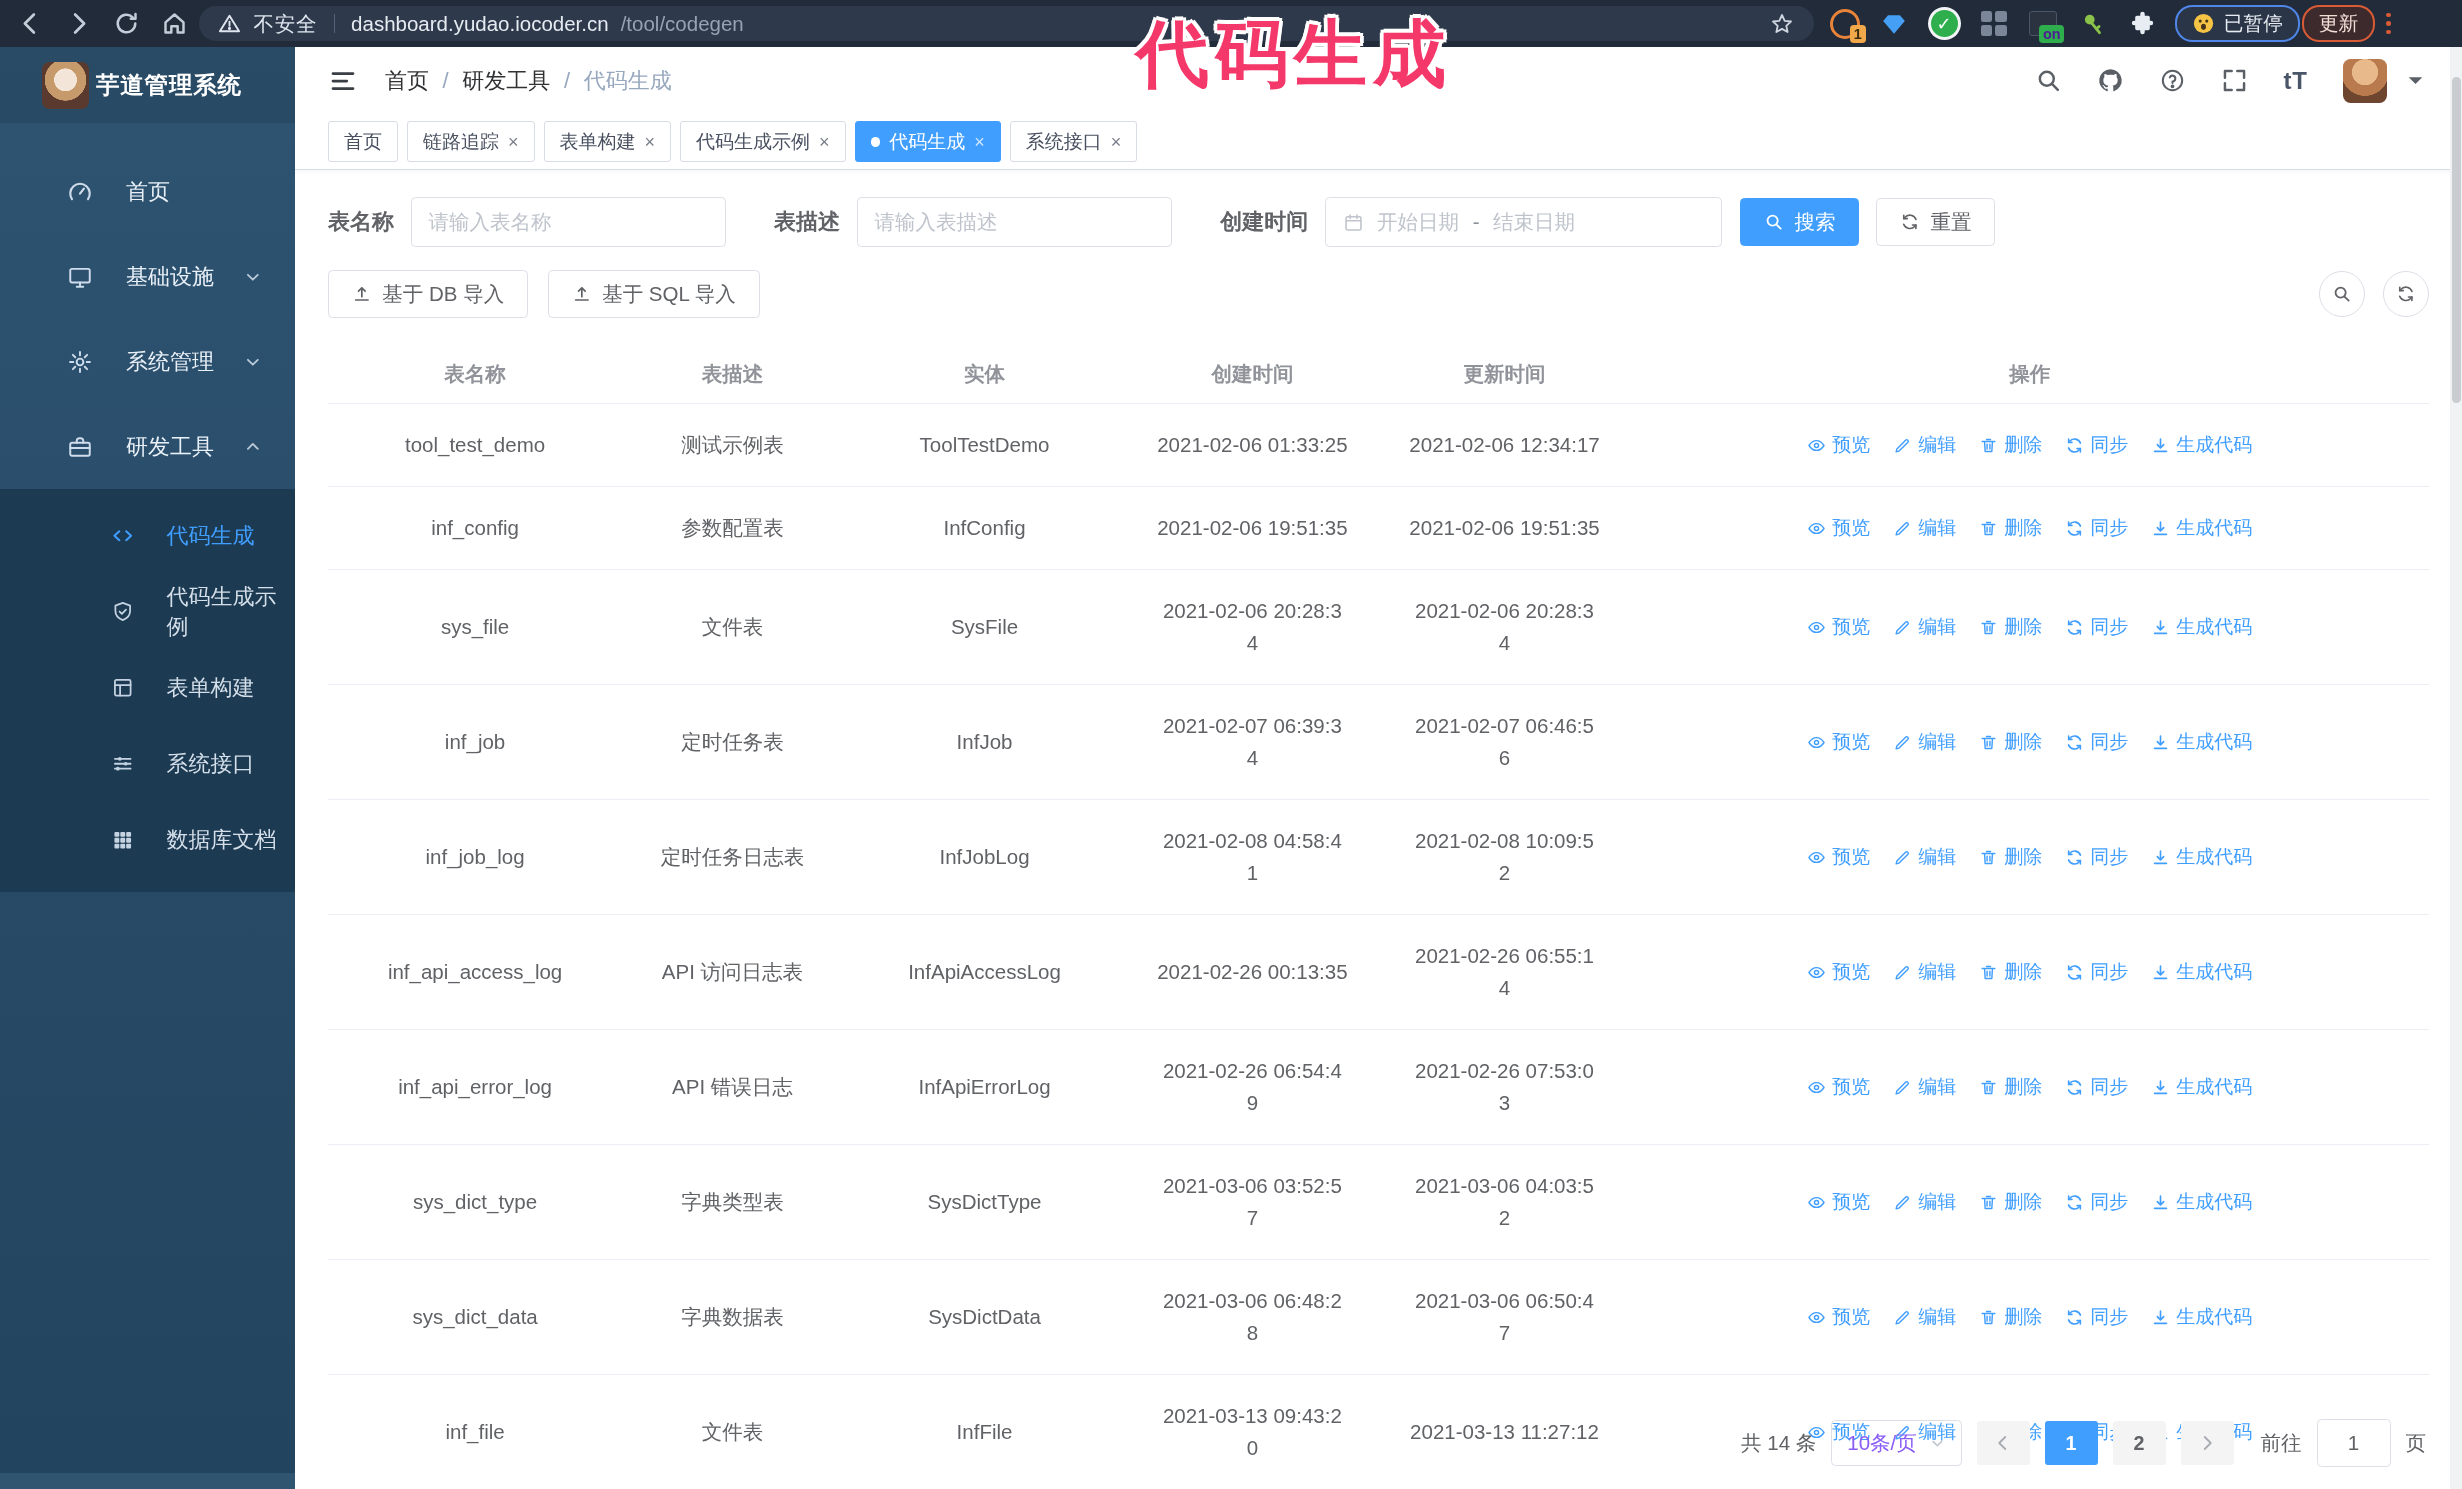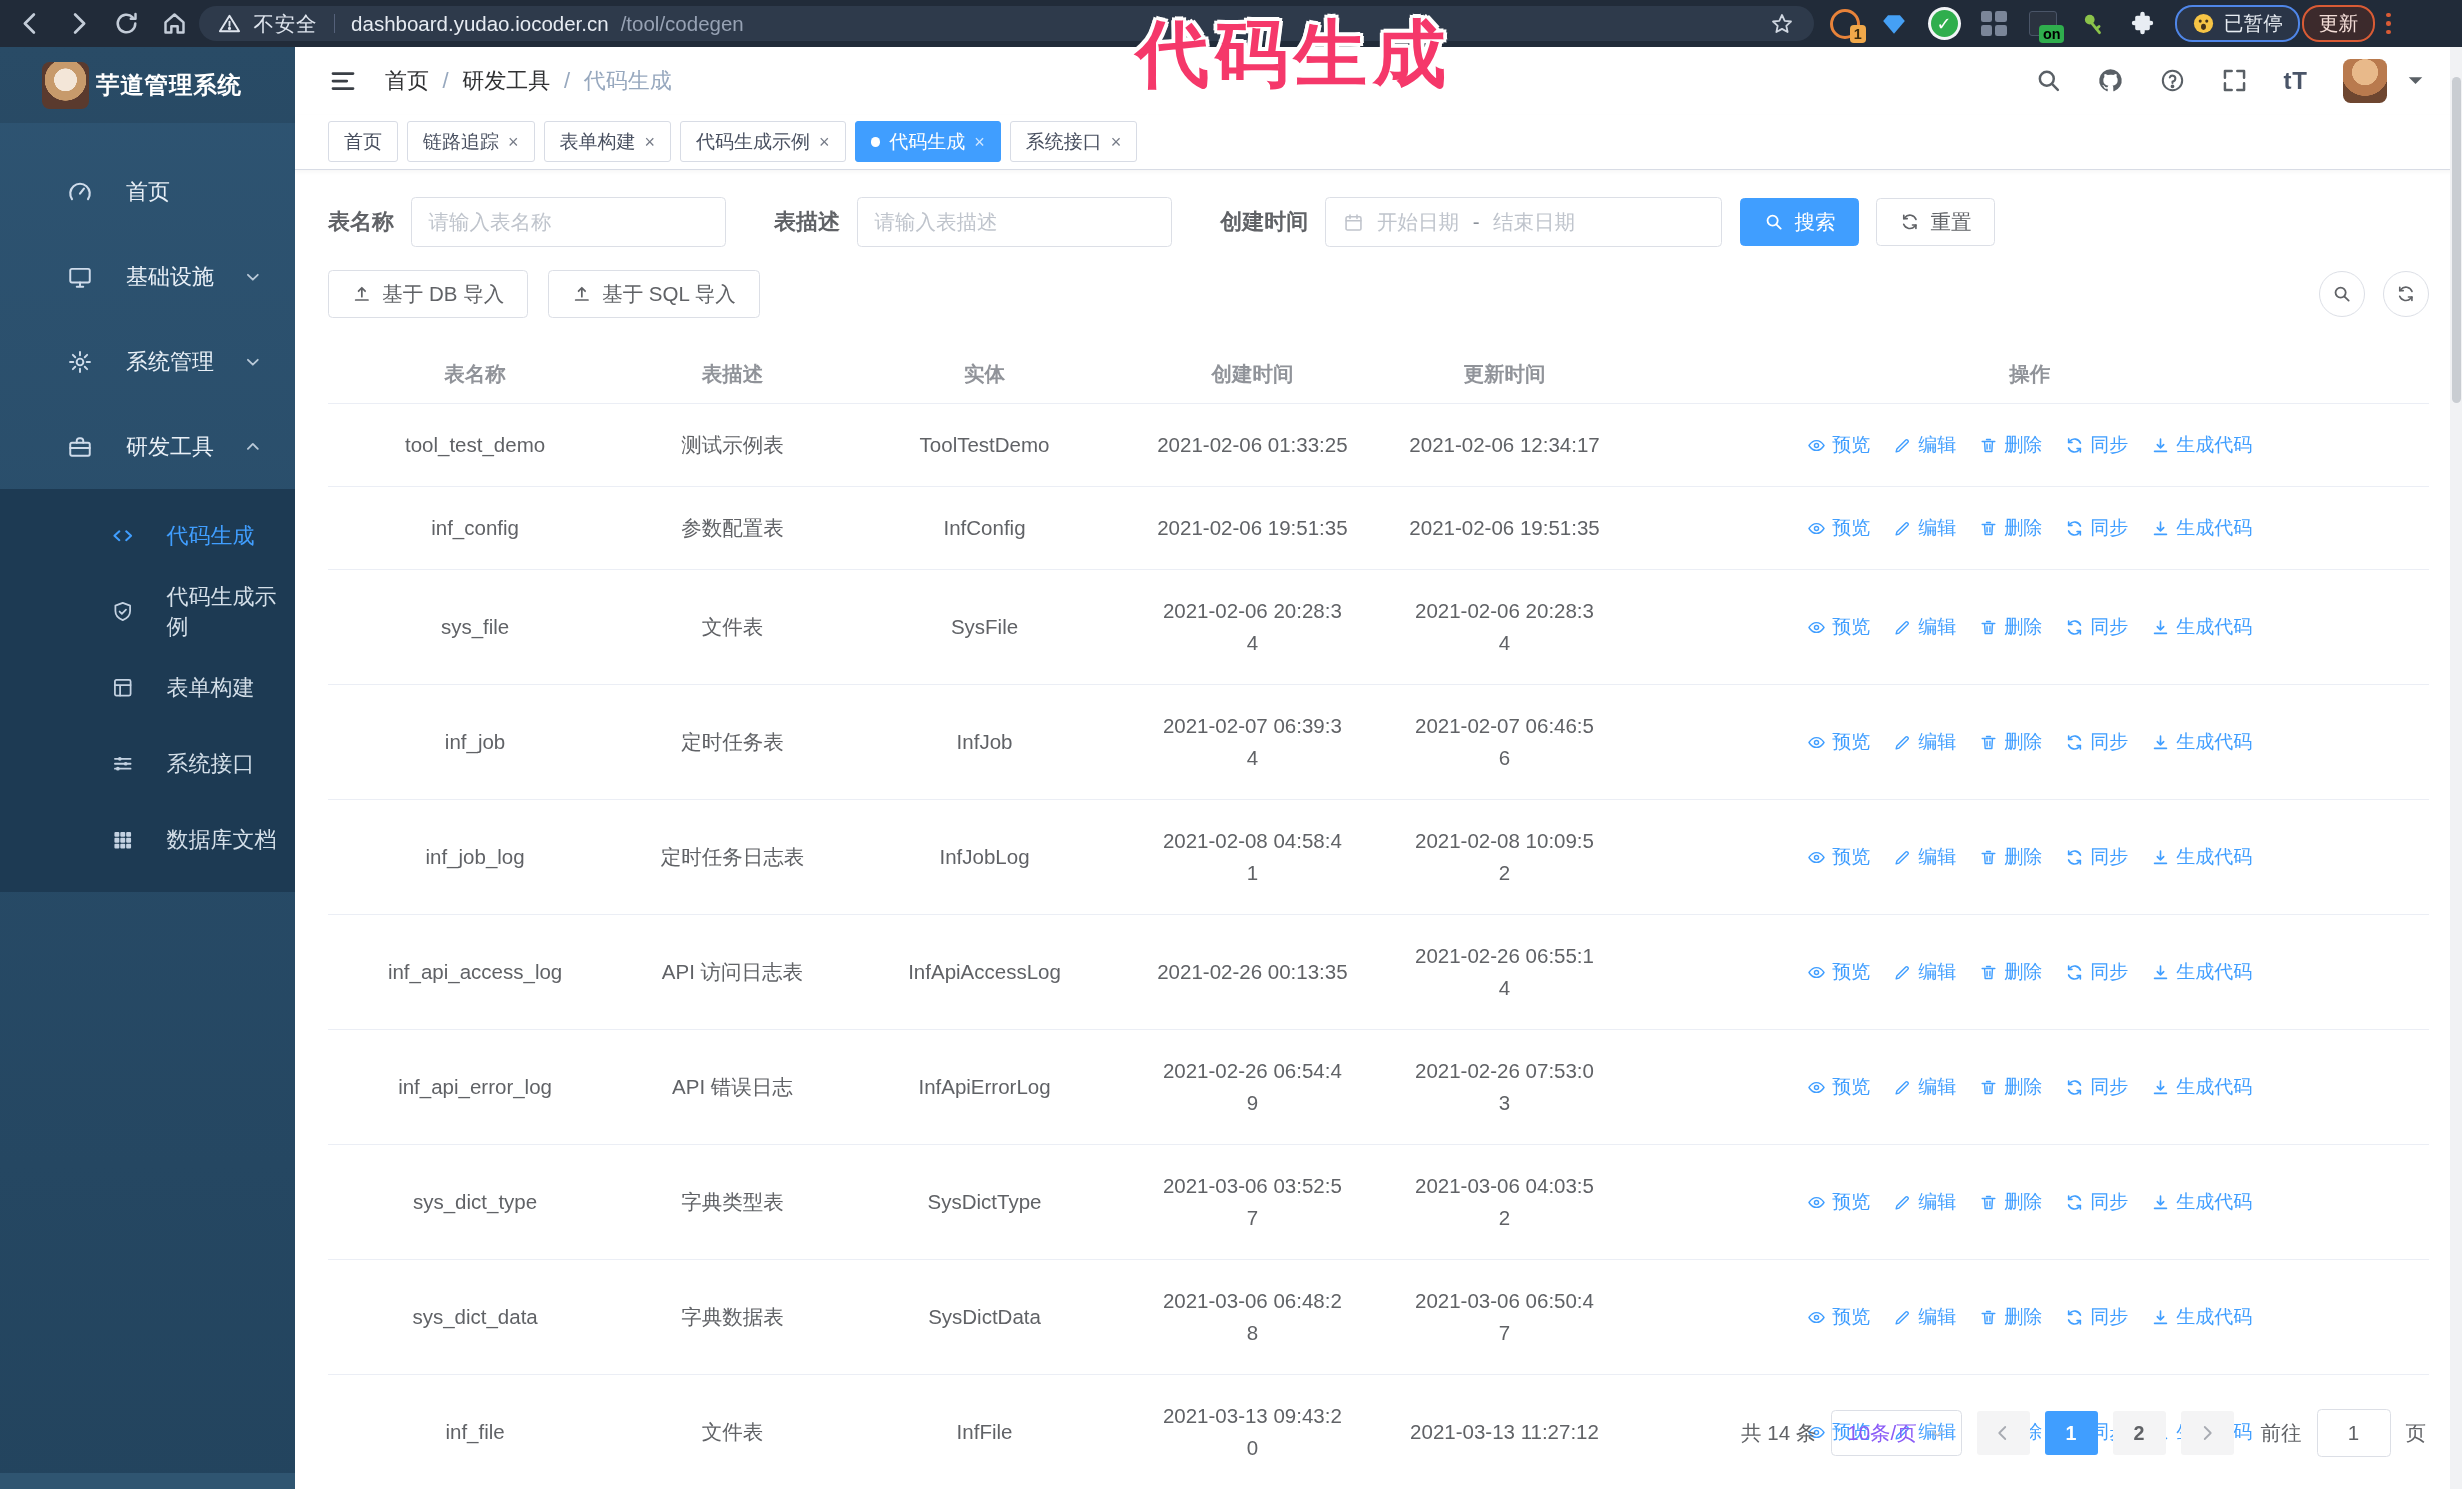--- a/index.html
+++ b/index.html
@@ -18,21 +18,21 @@
   .url-pill .warn{color:#dfe5ee;font-size:23px;}
   .sec-label{color:#dfe5ee;letter-spacing:0.8px;}
   .url-divider{width:0.8px;height:19.7px;background:#55617a;margin:0 4.5px;}
   .url-host{color:#e6ebf2;}
   .url-path{color:#97a2b4;}
   .url-pill .star{margin-left:auto;color:#cfd6e0;font-size:24px;}
   .ext-row{display:flex;align-items:center;gap:19.7px;margin-left:13.6px;}
   .ext{position:relative;width:30px;height:30px;display:flex;align-items:center;justify-content:center;}
   .ext-badge{position:absolute;right:-6px;bottom:-4.5px;background:#f0a84a;color:#3a2c10;font-size:14.4px;
              font-weight:bold;border-radius:3.8px;padding:0 3.8px;line-height:18px;}
-  .ext-badge.green{background:#2fae4d;color:#000000;text-align:center;}
+  .ext-badge.green{background:#2fae4d;color:#4c1d95;text-align:center;}
   .ext-orange{width:24px;height:24px;border-radius:50%;border:3.8px solid #e8833a;}
   .ext-gem{color:#45a0f5;font-size:26px;line-height:1;}
   .ext-check{width:27px;height:27px;border-radius:50%;background:#2fae4d;color:#fff;font-size:18px;
              display:flex;align-items:center;justify-content:center;box-shadow:0 0 0 3px #f2f4f7;}
   .ext-grid{display:grid;grid-template-columns:11.4px 11.4px;grid-gap:3px;}
   .ext-grid i{width:11.4px;height:11.4px;background:#76markdown;background:#7b8699;border-radius:2.3px;}
   .ext-dark{width:26px;height:23px;background:#2b3340;border-radius:3px;border:1.5px solid #4a5568;}
   .ext-key{color:#8bc34a;font-size:26px;}
   .ext-puzzle{color:#e8edf3;font-size:27px;}
   .pill{height:33px;border-radius:17.4px;display:flex;align-items:center;gap:9px;padding:0 15px;
@@ -126,21 +126,21 @@
            text-align:center;white-space:nowrap;}
   .grid td{padding:25px 9px;font-size:20.5px;color:#606266;border-bottom:0.8px solid #ebeef5;text-align:center;
            white-space:pre-line;line-height:32px;overflow-wrap:anywhere;}
   .grid col.c1{width:14%;} .grid col.c2{width:10.5%;} .grid col.c3{width:13.5%;}
   .grid col.c4{width:12%;} .grid col.c5{width:12%;} .grid col.c6{width:38%;}
   .actions{display:flex;justify-content:center;gap:23px;white-space:nowrap;}
   .action-link{display:inline-flex;align-items:center;gap:6px;color:#409EFF;font-size:19px;cursor:pointer;}
   .action-link .icon{font-size:19px;}
 
   
-  .pagination{position:absolute;right:36px;bottom:33px;display:flex;align-items:center;gap:15px;
+  .pagination{position:absolute;right:36px;bottom:23px;display:flex;align-items:center;gap:15px;
               font-size:20.5px;color:#606266;}
   .page-size{height:44px;border:0.8px solid #dcdfe6;border-radius:4.5px;display:flex;align-items:center;
              gap:12px;padding:0 15px;cursor:pointer;color:#8b5cf6;}
   .page-size .icon{font-size:16.7px;color:#c0c4cc;}
   .pager-btn{min-width:44px;height:44px;border-radius:3px;background:#f4f4f5;color:#606266;display:flex;
              align-items:center;justify-content:center;font-size:19.7px;font-weight:bold;cursor:pointer;padding:0 4.5px;}
   .pager-btn .icon{font-size:18px;color:#a8abb2;}
   .pager-btn.active{background:#409EFF;color:#fff;}
   .goto-input{width:68px;height:44px;border:0.8px solid #dcdfe6;border-radius:4.5px;text-align:center;
               font-size:20.5px;color:#606266;outline:none;font-family:inherit;}

